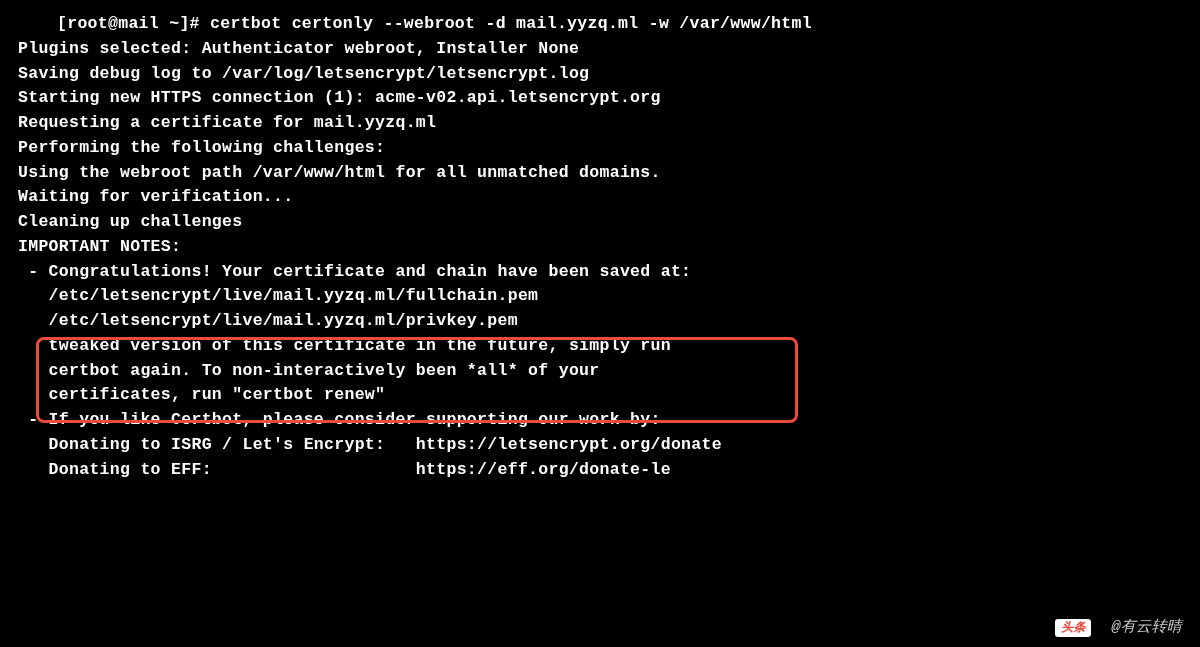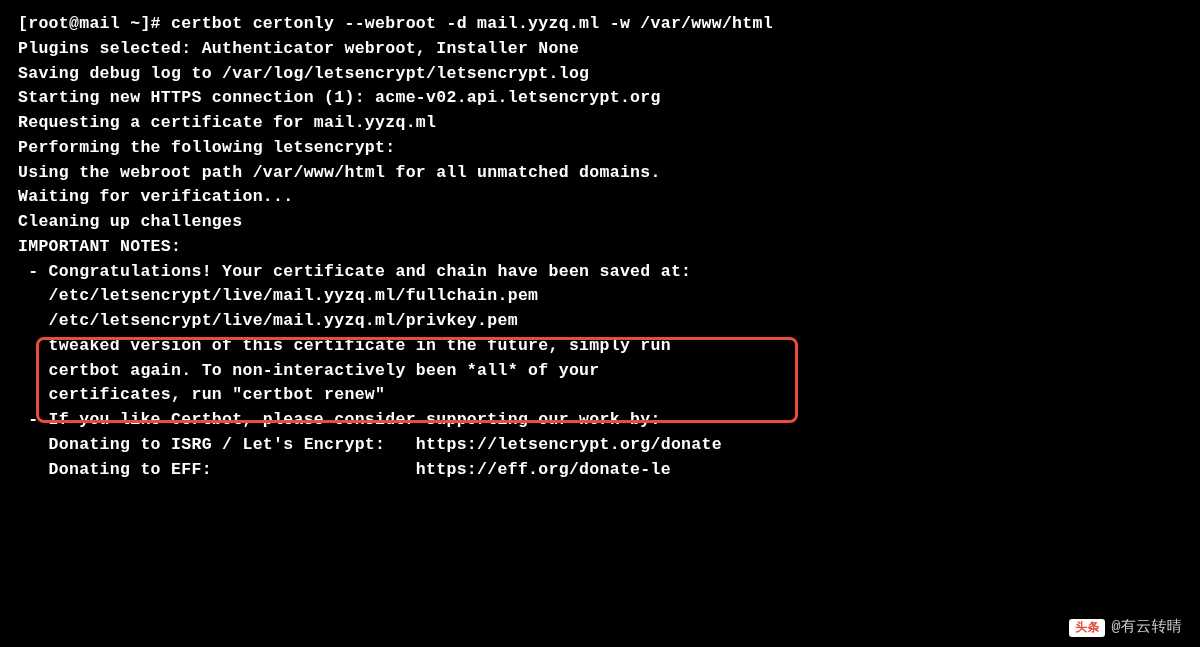--- a/index.html
+++ b/index.html
@@ -20,38 +20,40 @@
       overflow: hidden;
       position: relative;
       letter-spacing: 0.3px;
     }
     .terminal-line {
       white-space: pre;
       display: block;
     }
     .prompt-line {
       white-space: pre;
+      margin-left: 39px;
     }
     .highlight-box {
       border: 3px solid #e74c3c;
       border-radius: 8px;
       position: absolute;
       top: 337px;
       left: 36px;
       width: 762px;
       height: 86px;
       pointer-events: none;
     }
     .watermark {
       position: absolute;
       bottom: 8px;
       right: 18px;
       display: flex;
       align-items: center;
-      gap: 6px;
+      gap: 20px;
+      font-style: italic;
     }
     .watermark-logo {
       background: #ffffff;
       color: #e74c3c;
       width: 36px;
       height: 18px;
       display: flex;
       align-items: center;
       justify-content: center;
       font-size: 12px;
@@ -67,21 +69,21 @@
   </style>
 </head>
 <body>
 
 <div>
   <span class="prompt-line"><span>[root@mail ~]# </span><span>certbot certonly --webroot -d mail.yyzq.ml -w /var/www/html</span></span>
   <span class="terminal-line">Plugins selected: Authenticator webroot, Installer None</span>
   <span class="terminal-line">Saving debug log to /var/log/letsencrypt/letsencrypt.log</span>
   <span class="terminal-line">Starting new HTTPS connection (1): acme-v02.api.letsencrypt.org</span>
   <span class="terminal-line">Requesting a certificate for mail.yyzq.ml</span>
-  <span class="terminal-line">Performing the following letsencrypt:</span>
+  <span class="terminal-line">Performing the following challenges:</span>
   <span class="terminal-line">Using the webroot path /var/www/html for all unmatched domains.</span>
   <span class="terminal-line">Waiting for verification...</span>
   <span class="terminal-line">Cleaning up challenges</span>
   <span class="terminal-line"></span>
   <span class="terminal-line">IMPORTANT NOTES:</span>
   <span class="terminal-line"> - Congratulations! Your certificate and chain have been saved at:</span>
   <span class="terminal-line">   /etc/letsencrypt/live/mail.yyzq.ml/fullchain.pem</span>
   <span class="terminal-line">   /etc/letsencrypt/live/mail.yyzq.ml/privkey.pem</span>
   <span class="terminal-line">   tweaked version of this certificate in the future, simply run</span>
   <span class="terminal-line">   certbot again. To non-interactively been *all* of your</span>

